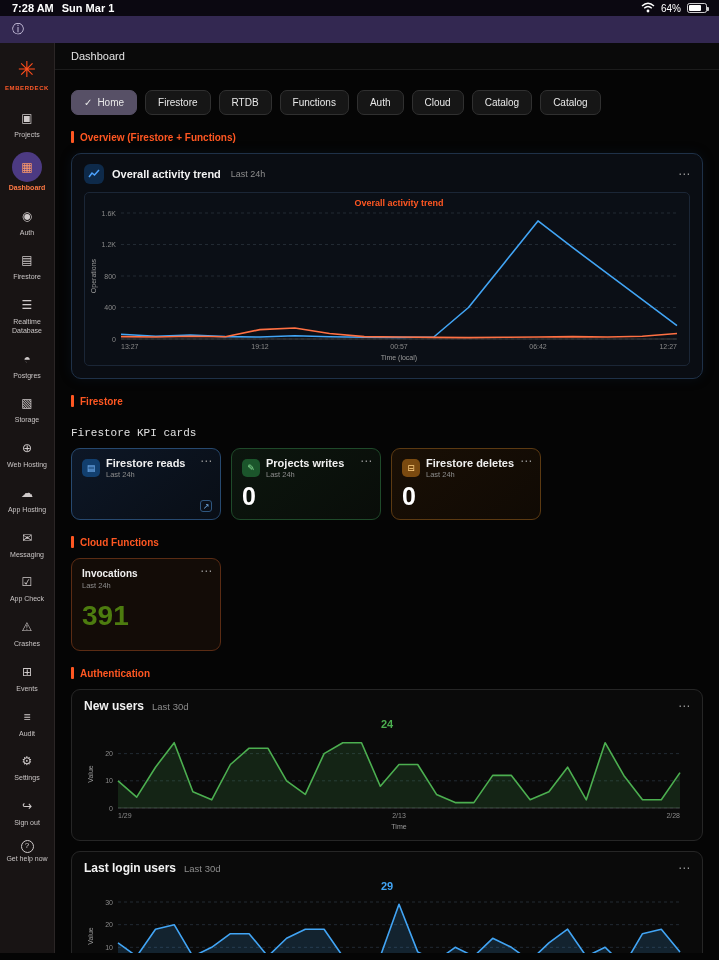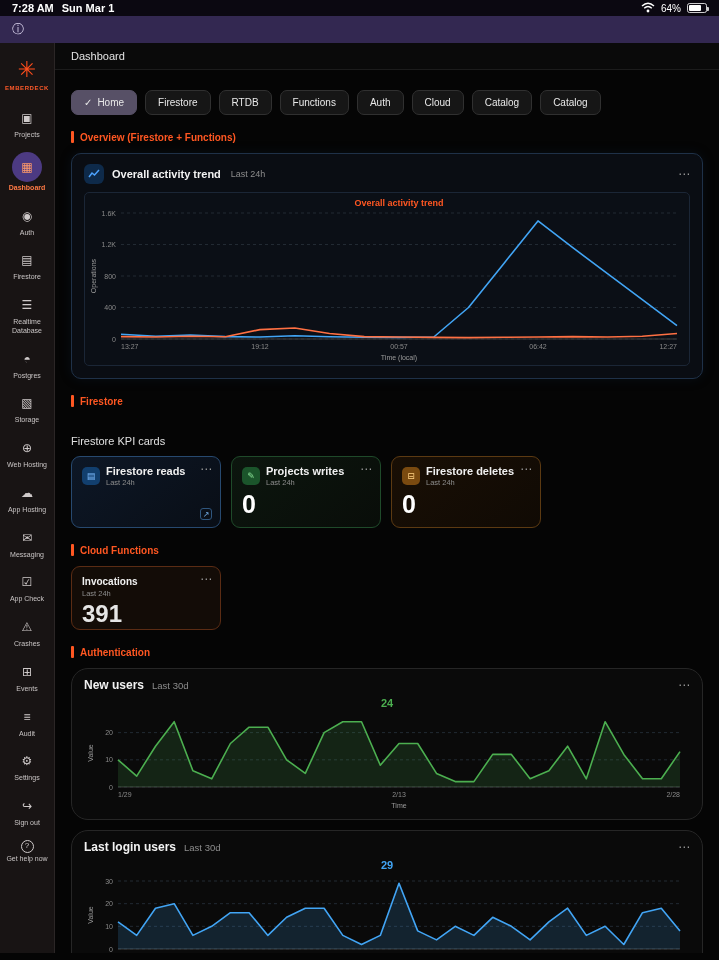--- a/index.html
+++ b/index.html
@@ -51,45 +51,45 @@
   .card-head { display:flex; align-items:center; gap:8px; }
   .trend-ico { width:20px; height:20px; border-radius:6px; background:#0e2a4a; color:#4da3ff; display:flex; align-items:center; justify-content:center; flex:none; }
   .card-title { font-size:11px; font-weight:bold; color:#f2f2f2; }
   .card-sub { font-size:9px; color:#8d8d8d; margin-left:2px; }
   .menu-dots { margin-left:auto; color:#9a9a9a; font-size:12px; cursor:pointer; line-height:1; }
   .chart-panel { margin-top:8px; background:#0b0f16; border:1px solid #1b2636; border-radius:5px; padding:2px; }
   .chart-box { width:100%; }
   .overview-chart { height:168px; }
 
   
-  .kpi-caption { font-size:11px; color:#e0e0e0; margin-top:28px; }
+  .kpi-caption { font-size:11px; color:#e0e0e0; margin-top:20px;font-family:Liberation Mono, monospace; }
   .kpi-row { display:flex; gap:10px; margin-top:9px; }
   .kpi-card { width:150px; height:72px; border-radius:9px; padding:8px 10px; position:relative; }
   .kpi-card.reads { background:linear-gradient(140deg,#0d1726,#090e16); border:1px solid #27496f; }
   .kpi-card.writes { background:linear-gradient(140deg,#0c160e,#090d09); border:1px solid #1f4a2a; }
   .kpi-card.deletes { background:linear-gradient(140deg,#190f05,#100a04); border:1px solid #5c3a12; }
   .kpi-head { display:flex; align-items:center; gap:6px; }
   .kpi-ico { width:18px; height:18px; border-radius:5px; display:flex; align-items:center; justify-content:center; font-size:9px; flex:none; }
   .reads .kpi-ico { background:#123f6e; color:#7cbcff; }
   .writes .kpi-ico { background:#1b552b; color:#8ee69a; }
   .deletes .kpi-ico { background:#7a4a10; color:#ffd183; }
   .kpi-title { font-size:11px; font-weight:bold; color:#f0f0f0; }
   .kpi-sub { font-size:7.5px; color:#8d8d8d; margin-top:1px; }
   .kpi-value { font-size:25px; font-weight:bold; color:#fff; margin-top:3px; letter-spacing:.5px; }
   .kpi-menu { position:absolute; top:6px; right:8px; }
   .ext-link { position:absolute; right:8px; bottom:7px; font-size:8px; color:#6fa8e0; border:1px solid #2f567e; border-radius:3px; width:12px; height:12px; display:flex; align-items:center; justify-content:center; cursor:pointer; }
 
   
-  .inv-card { width:150px; height:64px; border-radius:9px; margin-top:10px; padding:9px 10px; background:#130c07; border:1px solid #5b2c14; position:relative; }
+  .inv-card { width:150px; height:93px; border-radius:9px; margin-top:10px; padding:9px 10px; background:#130c07; border:1px solid #5b2c14; position:relative; }
   .inv-title { font-size:10px; font-weight:bold; color:#f0f0f0; }
   .inv-sub { font-size:7.5px; color:#8d8d8d; margin-top:2px; }
-  .inv-value { font-size:24px; font-weight:bold; color:#e5e5e5; margin-top:2px; }
-
-  
-  .auth-card { margin-top:10px; background:#0a0a0a; border:1px solid #262626; border-radius:17px; padding:9px 12px 8px; }
+  .inv-value { font-size:28px; font-weight:bold; color:#4d7c0f; margin-top:10px; }
+
+  
+  .auth-card { margin-top:10px; background:#0a0a0a; border:1px solid #262626; border-radius:9px; padding:9px 12px 8px; }
   .auth-head { display:flex; align-items:baseline; gap:8px; }
   .auth-title { font-size:12px; font-weight:bold; color:#f2f2f2; }
   .auth-sub { font-size:9.5px; color:#8d8d8d; }
   .auth-stat { font-size:11px; font-weight:bold; margin-top:5px;text-align:center; }
   .stat-green { color:#4caf50; }
   .stat-blue { color:#42a5f5; }
   .auth-chart { height:100px; margin-top:2px; }
 </style>
 </head>
 <body>

